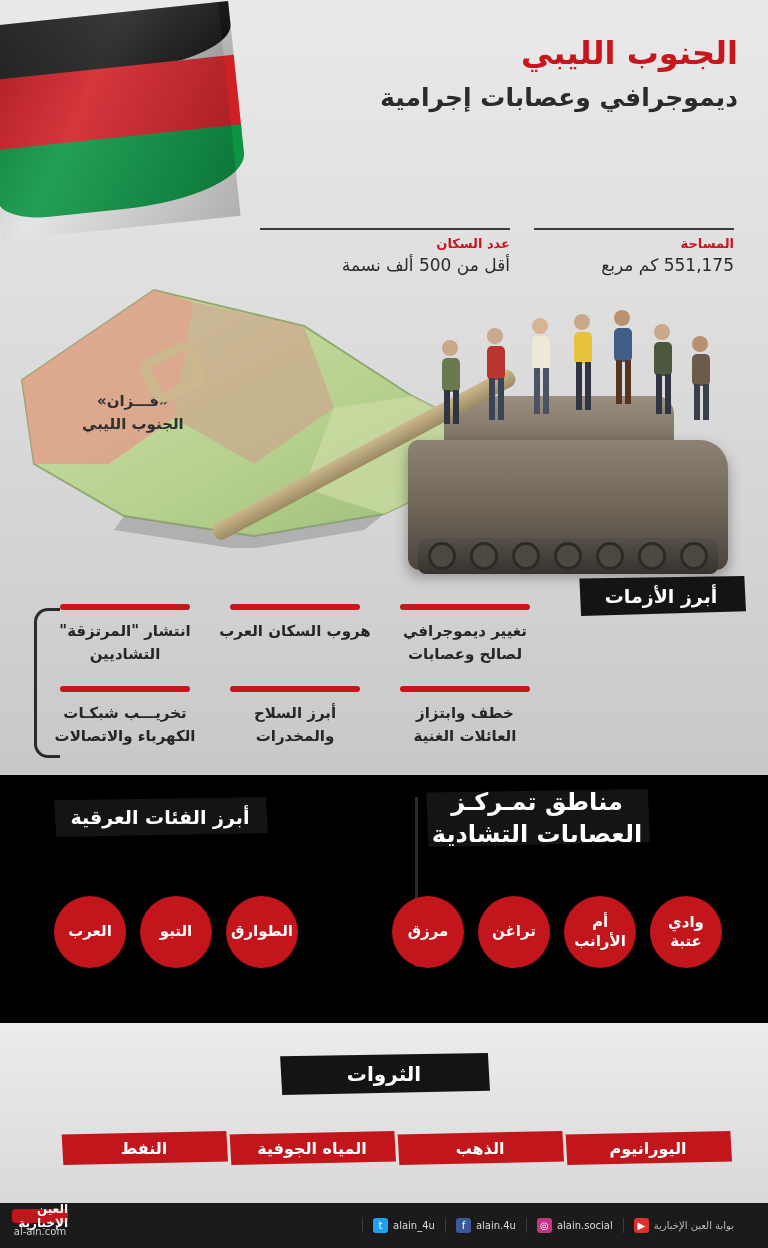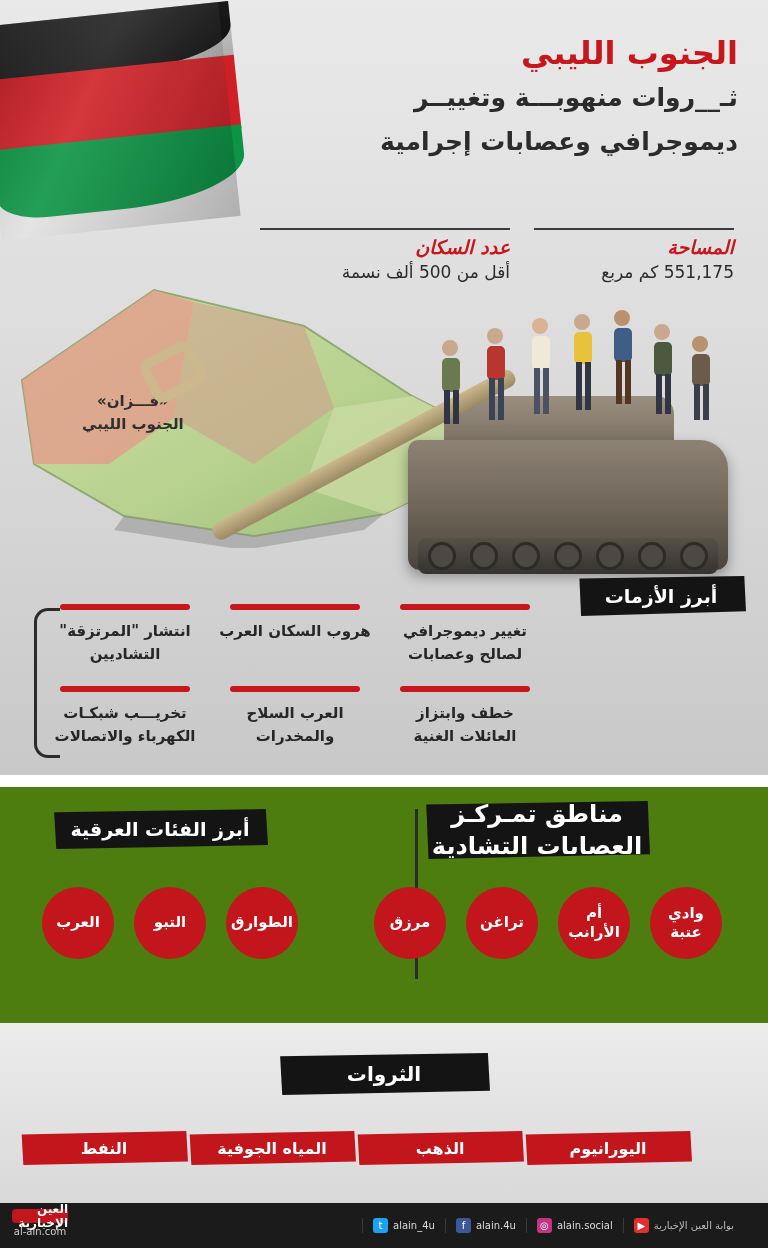--- a/index.html
+++ b/index.html
@@ -33,21 +33,21 @@
   .flag .shade{position:absolute;inset:0;background:linear-gradient(120deg,rgba(0,0,0,.18),rgba(255,255,255,.10) 40%,rgba(0,0,0,.22));}
 
   
   .headline{ position:absolute; right:30px; top:34px; width:500px; text-align:right; }
   .h-main{ color:#c8161d; font-size:32px; font-weight:bold; letter-spacing:0; }
   .h-sub{ color:#2b2b2b; font-size:25px; font-weight:bold; line-height:1.45; margin-top:8px; }
 
   
   .stat{ position:absolute; top:228px; text-align:right; }
   .stat .line{ width:100%; height:2px; background:#3a3a3a; margin-bottom:6px; }
-  .stat .t{ color:#c8161d; font-size:19px; font-weight:bold;font-style:italic; }
+  .stat .t{ color:#c8161d; font-size:13px; font-weight:bold; }
   .stat .v{ color:#2b2b2b; font-size:17px; margin-top:4px; }
   .stat-area{ right:34px; width:200px; }
   .stat-pop { right:258px; width:250px; }
 
   
   .map{ position:absolute; left:4px; top:268px; width:470px; height:280px; }
   .map svg{ display:block; }
   .map-label{ position:absolute; left:78px; top:122px; text-align:center; color:#2f2f2f;
     font-size:15px; font-weight:bold; line-height:1.5; }
 
@@ -84,45 +84,45 @@
   .crow1{ top:4px; }
   .crow2{ top:86px; }
   .citem{ width:170px; text-align:center; padding:0 6px; }
   .citem .bar{ height:6px; background:#c8161d; border-radius:3px; margin-bottom:10px; width:130px; margin-left:auto; margin-right:auto;}
   .citem .txt{ font-size:15px; color:#262626; line-height:1.55; font-weight:bold; }
   .bracket{ position:absolute; left:34px; top:8px; width:26px; height:150px;
     border-left:3px solid #2b2b2b; border-top:3px solid #2b2b2b; border-bottom:3px solid #2b2b2b;
     border-radius:14px 0 0 14px; }
 
   
-  .mid{ position:absolute; left:0; top:775px; width:768px; height:248px; background:#4d7c0f;margin-top:12px; }
+  .mid{ position:absolute; left:0; top:775px; width:768px; height:248px; background:#000000; }
   .blk-title{
     display:inline-flex; align-items:center; justify-content:center;
     background:#141414; color:#fff; font-weight:bold; text-align:center;
   }
   .t-ethnic{ position:absolute; right:500px; top:22px; width:216px; height:40px; font-size:19px;
     clip-path:polygon(1% 8%,99% 0%,100% 90%,2% 100%); }
   .t-gangs{ position:absolute; right:118px; top:14px; width:226px; height:58px; font-size:24px;
     line-height:1.35; clip-path:polygon(1% 6%,99% 0%,100% 92%,2% 100%); flex-direction:column; }
   .divider{ position:absolute; left:415px; top:22px; width:3px; height:170px; background:#2b2b2b; }
 
-  .circles{ position:absolute; top:100px; display:flex; flex-direction:row-reverse; gap:20px; }
+  .circles{ position:absolute; top:121px; display:flex; flex-direction:row-reverse; gap:14px; }
   .c-eth{ right:470px; }
   .c-gang{ right:46px; }
   .circ{ width:72px; height:72px; border-radius:50%; background:#c2151c; color:#fff;
     display:flex; align-items:center; justify-content:center; text-align:center;
     font-size:15px; font-weight:bold; line-height:1.3; padding:4px; }
 
   
   .bot{ position:absolute; left:0; top:1023px; width:768px; height:180px;
     background:linear-gradient(180deg,#ececec,#d9d9d9); }
   .t-wealth{ position:absolute; left:278px; top:30px; width:212px; height:42px; font-size:20px;
     clip-path:polygon(1% 8%,99% 0%,100% 90%,2% 100%); }
-  .wealth-row{ position:absolute; left:20px; top:108px; width:728px;
-    display:flex; flex-direction:row-reverse; justify-content:flex-start; }
+  .wealth-row{ position:absolute; left:32px; top:108px; width:728px;
+    display:flex; flex-direction:row-reverse; justify-content:center; }
   .wtag{ width:168px; height:34px; background:#c2151c; color:#fff; font-size:16px; font-weight:bold;
     display:flex; align-items:center; justify-content:center;
     clip-path:polygon(1% 10%,99% 0%,100% 90%,2% 100%); }
 
   
   .footer{ position:absolute; left:0; top:1203px; width:768px; height:45px; background:#1b1b1b; color:#dcdcdc; }
   .social{ position:absolute; right:14px; top:0; height:45px; display:flex; flex-direction:row-reverse;
     align-items:center; gap:0; }
   .sitem{ display:flex; flex-direction:row-reverse; align-items:center; gap:5px; padding:0 10px;
     border-left:1px solid #3a3a3a; font-size:10px; }
@@ -144,21 +144,20 @@
 
     <div class="flag">
       <div class="band b1"></div>
       <div class="band b2"></div>
       <div class="band b3"></div>
       <div class="shade"></div>
     </div>
 
     <div class="headline">
       <div class="h-main">الجنوب الليبي</div>
-      <div class="h-sub">ثـ__روات منهوبـــة وتغييــر</div>
       <div class="h-sub">ديموجرافي وعصابات إجرامية</div>
     </div>
 
     <div class="stat stat-area">
       <div class="line"></div>
       <div class="t">المساحة</div>
       <div class="v">551,175 كم مربع</div>
     </div>
 
     <div class="stat stat-pop">
@@ -271,21 +270,21 @@
         </div>
       </div>
 
       <div class="crow crow2">
         <div class="citem">
           <div class="bar"></div>
           <div class="txt">تخريـــب شبكـات الكهرباء والاتصالات</div>
         </div>
         <div class="citem">
           <div class="bar"></div>
-          <div class="txt">العرب السلاح والمخدرات</div>
+          <div class="txt">أبرز السلاح والمخدرات</div>
         </div>
         <div class="citem">
           <div class="bar"></div>
           <div class="txt">خطف وابتزاز العائلات الغنية</div>
         </div>
       </div>
     </div>
   </div>
 
   <div class="mid">

